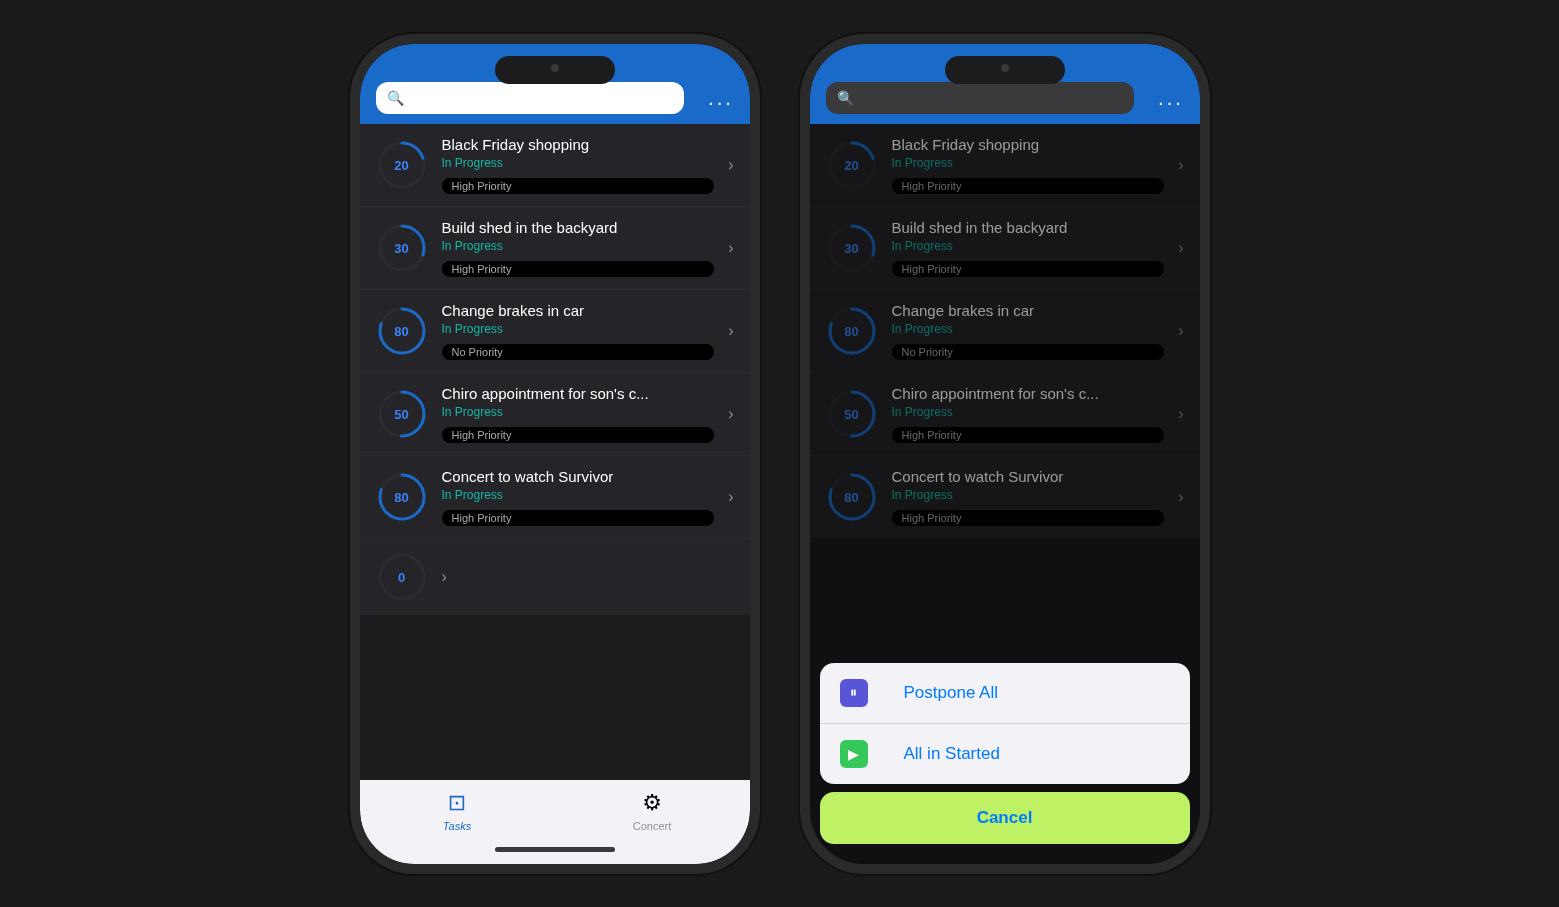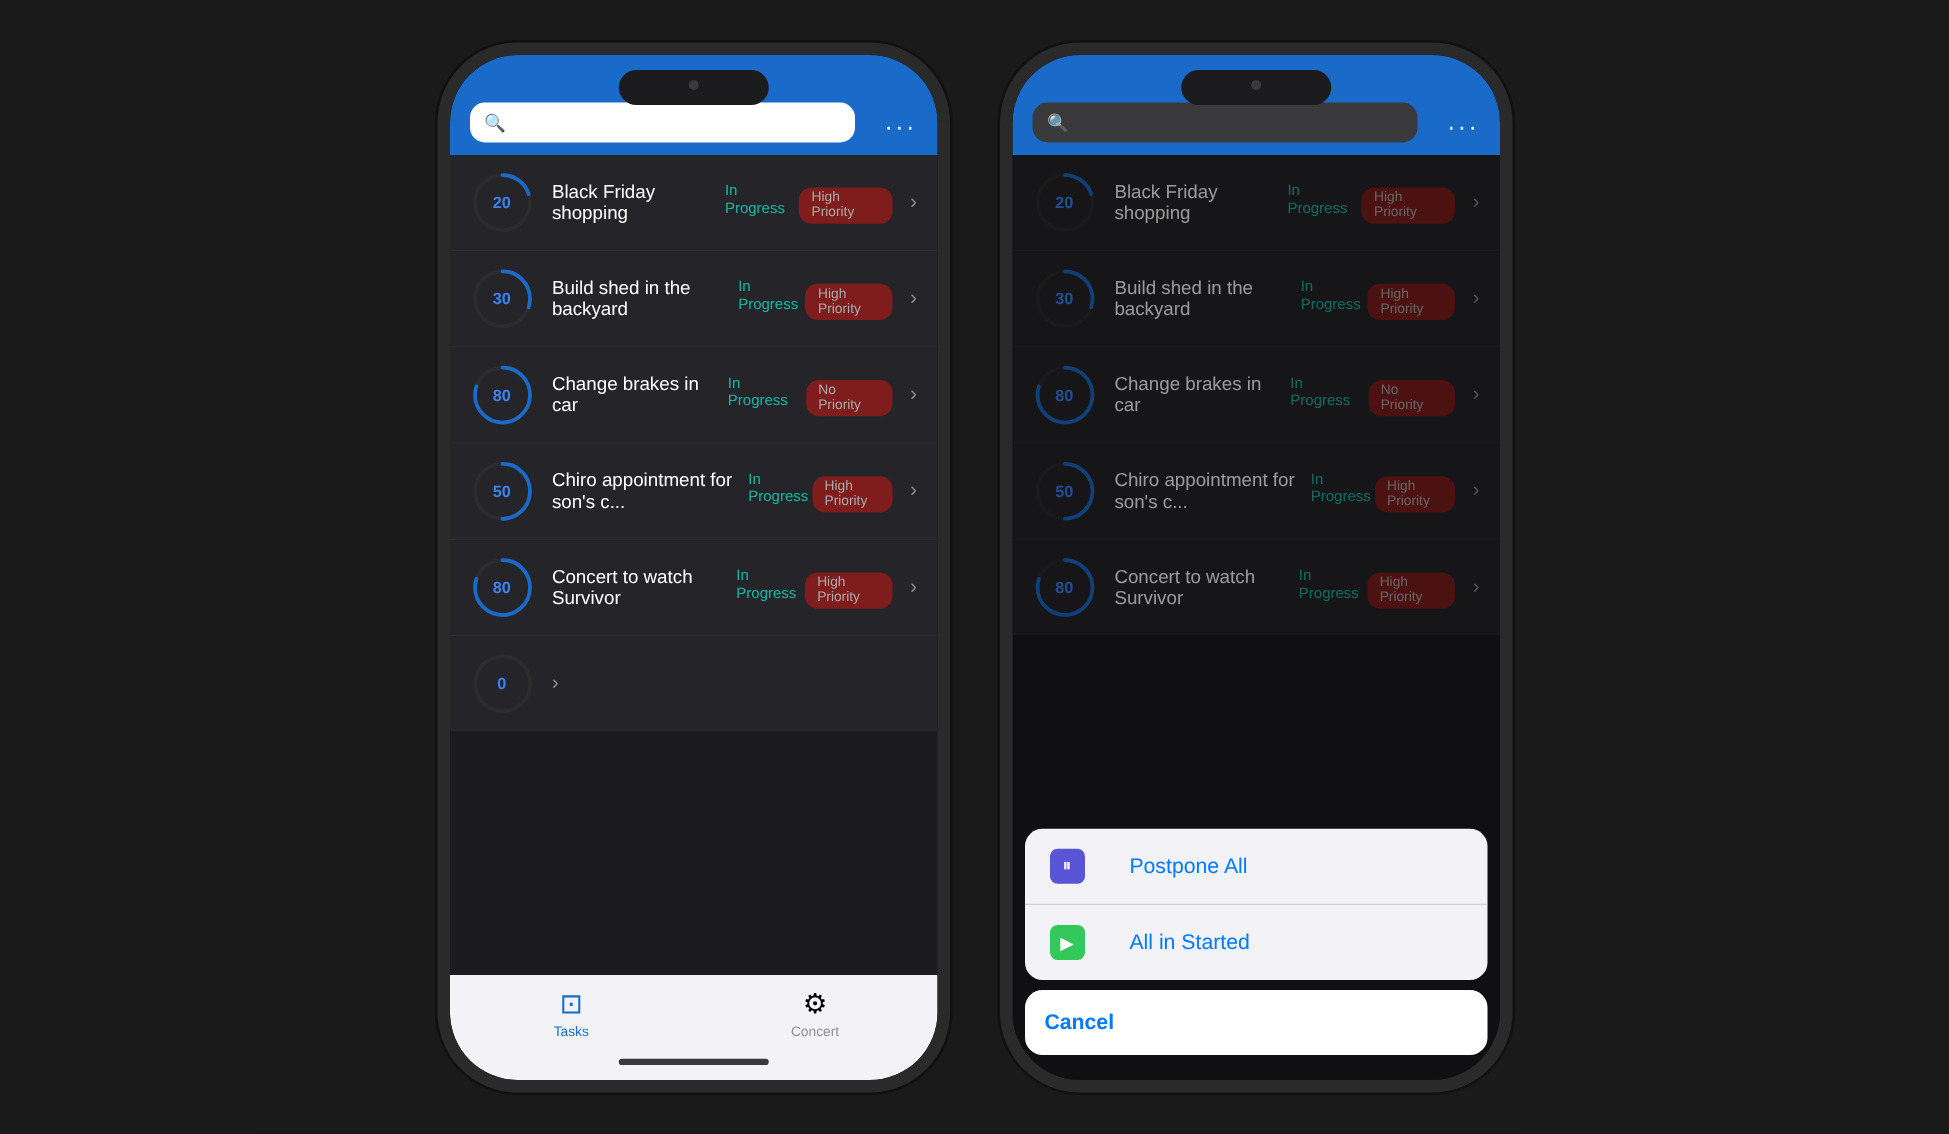--- a/index.html
+++ b/index.html
@@ -142,41 +142,41 @@
       left: 50%;
       transform: translate(-50%, -50%);
       color: #3b82f6;
       font-size: 13px;
       font-weight: 600;
     }
 
     .task-info {
       flex: 1;
       display: flex;
-      flex-direction: row;
+      flex-direction: column;
       gap: 3px;
     }
 
     .task-title {
       color: white;
       font-size: 15px;
       font-weight: 500;
     }
 
     .task-status {
       color: #14b8a6;
       font-size: 12px;
     }
 
     .priority-badge {
       display: inline-block;
       margin-top: 5px;
       padding: 2px 10px;
       border-radius: 10px;
-      background: #7f1d1d;
+      background: #000000;
       color: #aaa;
       font-size: 11px;
     }
 
     .chevron {
       color: #8e8e93;
       font-size: 16px;
     }
 
     .tab-bar {
@@ -201,20 +201,21 @@
       font-size: 22px;
     }
 
     .tab-label {
       font-size: 11px;
       color: #8e8e93;
     }
 
     .tab-label.active {
       color: #1a6bc9;
+      font-style: italic;
     }
 
     .tab-icon.active {
       color: #1a6bc9;
     }
 
     .home-indicator {
       position: absolute;
       bottom: 12px;
       left: 50%;
@@ -278,24 +279,24 @@
     }
 
     .action-label {
       font-size: 17px;
       color: #007aff;
       font-weight: 400;
       margin-left: 20px;
     }
 
     .cancel-button {
-      background: #ffffff;
+      background: #bef264;
       border-radius: 14px;
       padding: 16px;
-      text-align: left;
+      text-align: center;
       color: #007aff;
       font-size: 17px;
       font-weight: 600;
     }
 
     .task-list-overlay {
       position: relative;
     }
 
     .task-overlay-dim {

